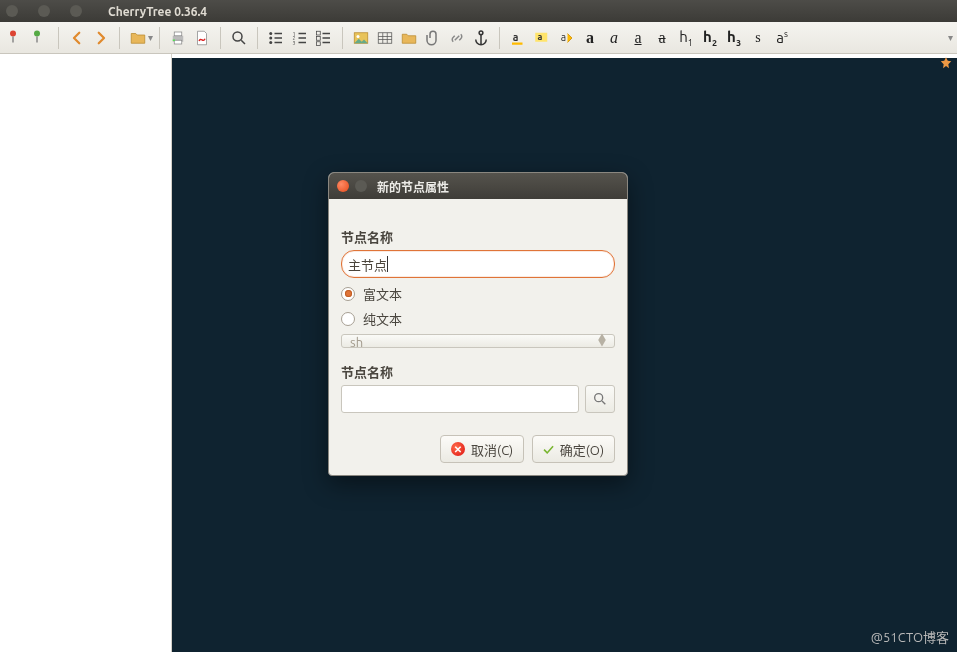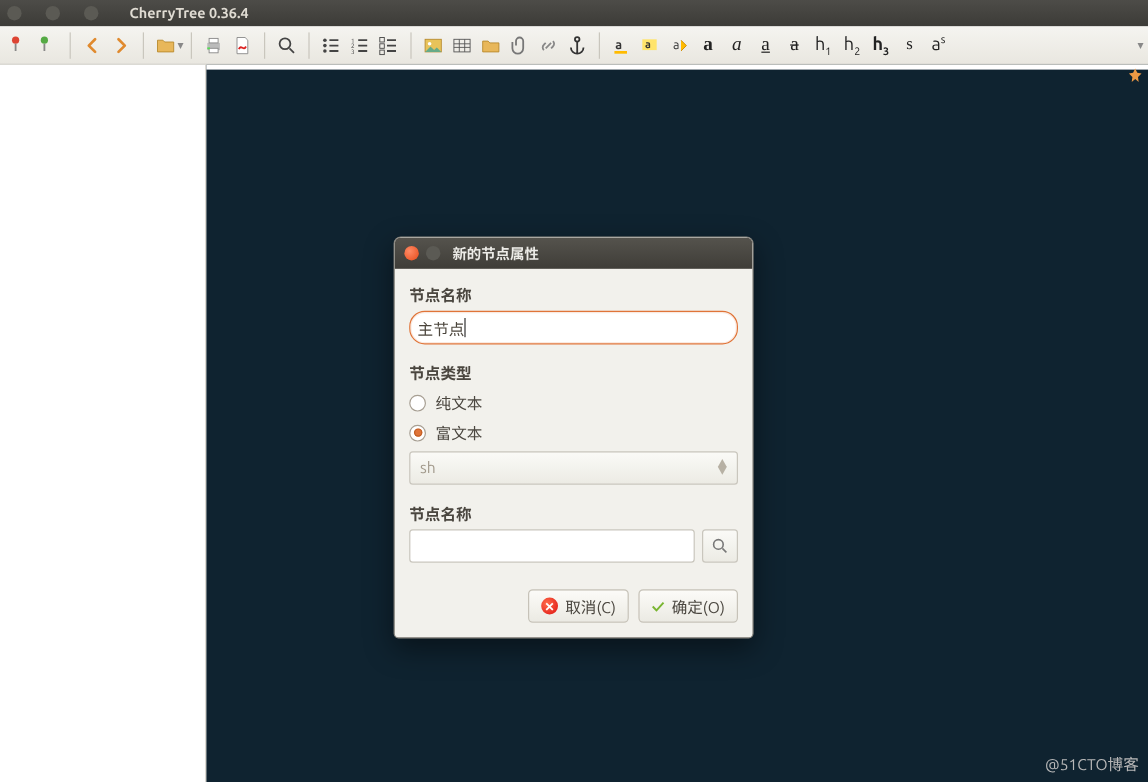--- a/index.html
+++ b/index.html
@@ -19,35 +19,35 @@
 
   
   .main { display:flex; height: calc(652px - 22px - 32px); position:relative; }
   .sidebar { width: 172px; background:#ffffff; border-right:1px solid #d4d0c8; }
   .editor { flex:1; background:#0f2330; position:relative; }
   .editor-top-strip { height:4px; background:#ffffff; }
   .pin { position:absolute; top:2px; right:4px; width:14px; height:14px; }
   .watermark { position:absolute; right:8px; bottom:6px; color:#b7b7b7; font-size:13px;}
 
   
-  .dialog { position:absolute; left:328px; top:197px; width:300px; background:#f2f1ec; border:1px solid #8a8780; border-radius:6px 6px 4px 4px; box-shadow:0 8px 24px rgba(0,0,0,.45); overflow:hidden;}
+  .dialog { position:absolute; left:328px; top:172px; width:300px; background:#f2f1ec; border:1px solid #8a8780; border-radius:6px 6px 4px 4px; box-shadow:0 8px 24px rgba(0,0,0,.45); overflow:hidden;}
   .dlg-title { height:26px; background:linear-gradient(to bottom,#55534d,#3f3d38); display:flex; align-items:center; gap:6px; padding:0 8px;}
   .dlg-wb { width:12px; height:12px; border-radius:50%; display:inline-block; }
   .dlg-wb.close { background:radial-gradient(circle at 35% 35%, #ff8a65, #e64a19);}
   .dlg-wb.min { background:#5b5a54;}
   .dlg-title-text { color:#ecebe7; font-size:12px; font-weight:bold; margin-left:4px;}
-  .dlg-body { padding:8px 12px 12px;}
+  .dlg-body { padding:24px 12px 12px;}
   .field-label { color:#4a463f; font-size:13px; font-weight:bold; margin:4px 0 4px;}
   .text-input { width:100%; height:28px; border:1px solid #e07438; border-radius:3px; padding:2px 6px; font-size:13px; color:#4b453c; background:#fff; outline:none; box-shadow:0 0 0 1px rgba(224,116,56,.15) inset;}
   .caret { border-right:1px solid #333; animation:blink 1s steps(1) infinite;}
   @keyframes blink{50%{border-color:transparent;}}
   .radio-row { display:flex; align-items:center; gap:8px; margin:6px 0; font-size:13px; color:#4a463f;}
   .radio { width:14px; height:14px; border:1px solid #a79f93; border-radius:50%; background:#fff; display:flex; align-items:center; justify-content:center;}
   .radio.sel::after{ content:""; width:7px; height:7px; border-radius:50%; background:#e07438; box-shadow:0 0 0 1px #c05f26 inset;}
-  .combo { width:100%; height:28px; border:1px solid #c9c6bd; border-radius:3px; background:linear-gradient(#fafaf7,#ecebe4); display:flex; align-items:center; padding:0 8px; color:#a29a8c; font-size:13px; justify-content:space-between; margin-top:4px;}
+  .combo { width:100%; height:14px; border:1px solid #c9c6bd; border-radius:3px; background:linear-gradient(#fafaf7,#ecebe4); display:flex; padding:0 8px; color:#a29a8c; font-size:13px; justify-content:space-between; margin-top:4px;}
   .combo .arrows{ display:flex; flex-direction:column; line-height:6px; font-size:8px; color:#b7b1a4;}
   .search-row { display:flex; gap:6px; margin-top:4px;}
   .search-input { flex:1; height:28px; border:1px solid #c9c6bd; border-radius:3px; background:#fff; padding:2px 6px; font-size:13px; color:#4a463f;}
   .search-btn { width:30px; height:28px; border:1px solid #c9c6bd; border-radius:3px; background:linear-gradient(#fafaf7,#ecebe4); display:flex; align-items:center; justify-content:center; cursor:pointer;}
   .check-row { display:flex; align-items:center; gap:8px; margin-top:14px; font-size:13px; color:#4a463f;}
   .checkbox { width:14px; height:14px; border:1px solid #a79f93; border-radius:2px; background:#fff;}
   .dlg-actions { display:flex; gap:8px; justify-content:flex-end; margin-top:22px;}
   .dlg-btn { height:28px; border:1px solid #c6c2b8; border-radius:4px; background:linear-gradient(#fcfbf8,#ebeae3); padding:0 10px; display:flex; align-items:center; gap:6px; font-size:13px; color:#4a463f; cursor:pointer;}
   .ico-cancel{ width:14px; height:14px; border-radius:50%;background:radial-gradient(circle at 35% 35%,#ff6b4a,#d11);display:flex;align-items:center;justify-content:center;color:#fff;font-size:10px;font-weight:bold;}
   .ico-ok{ color:#79b530; font-weight:bold; font-size:15px;}
@@ -204,21 +204,21 @@
   <div class="tb-btn">
       <span style="font-family:serif;text-decoration:underline;font-size:16px;color:#222">a</span>
     </div>
   <div class="tb-btn">
       <span style="font-family:serif;text-decoration:line-through;font-size:16px;color:#222">a</span>
     </div>
   <div class="tb-btn">
       <span style="font-family:serif;font-weight:normal;font-size:15px;color:#222"><span>h</span><sub style="font-size:9px">1</sub></span>
     </div>
   <div class="tb-btn">
-      <span style="font-family:serif;font-weight:normal;font-size:15px;color:#222"><span>h</span><sub style="font-size:9px">2</sub></span>
+      <span style="font-family:serif;font-weight:bold;font-size:15px;color:#222"><span>h</span><sub style="font-size:9px">2</sub></span>
     </div>
   <div class="tb-btn">
       <span style="font-family:serif;font-weight:bold;font-size:15px;color:#222"><span>h</span><sub style="font-size:9px">3</sub></span>
     </div>
   <div class="tb-btn">
       <span style="font-family:serif;font-size:14px;color:#222">s</span>
     </div>
   <div class="tb-btn">
       <span style="font-family:serif;font-size:15px;color:#222"><span>a</span><sup style="font-size:9px">s</sup></span>
     </div>
@@ -243,29 +243,28 @@
     <span class="dlg-title-text">新的节点属性</span>
   </div>
   <div class="dlg-body">
 
     <div class="field-label">节点名称</div>
     <div class="text-input" style="display:flex;align-items:center;border-radius:13px;">
       <span>主节点</span>
         <span class="caret" style="height:16px;display:inline-block"></span>
     </div>
 
-    <div class="field-label" style="margin-top:14px">节点类型</div>
-
+
+    <div class="radio-row">
+      <span class="radio sel"></span>
+      <span>富文本</span>
+    </div>
     <div class="radio-row">
       <span class="radio"></span>
       <span>纯文本</span>
-    </div>
-    <div class="radio-row">
-      <span class="radio sel"></span>
-      <span>富文本</span>
     </div>
 
     <div class="combo">
       <span>sh</span>
       <span class="arrows">
           <span>▲</span>
           <span>▼</span>
         </span>
     </div>
 

